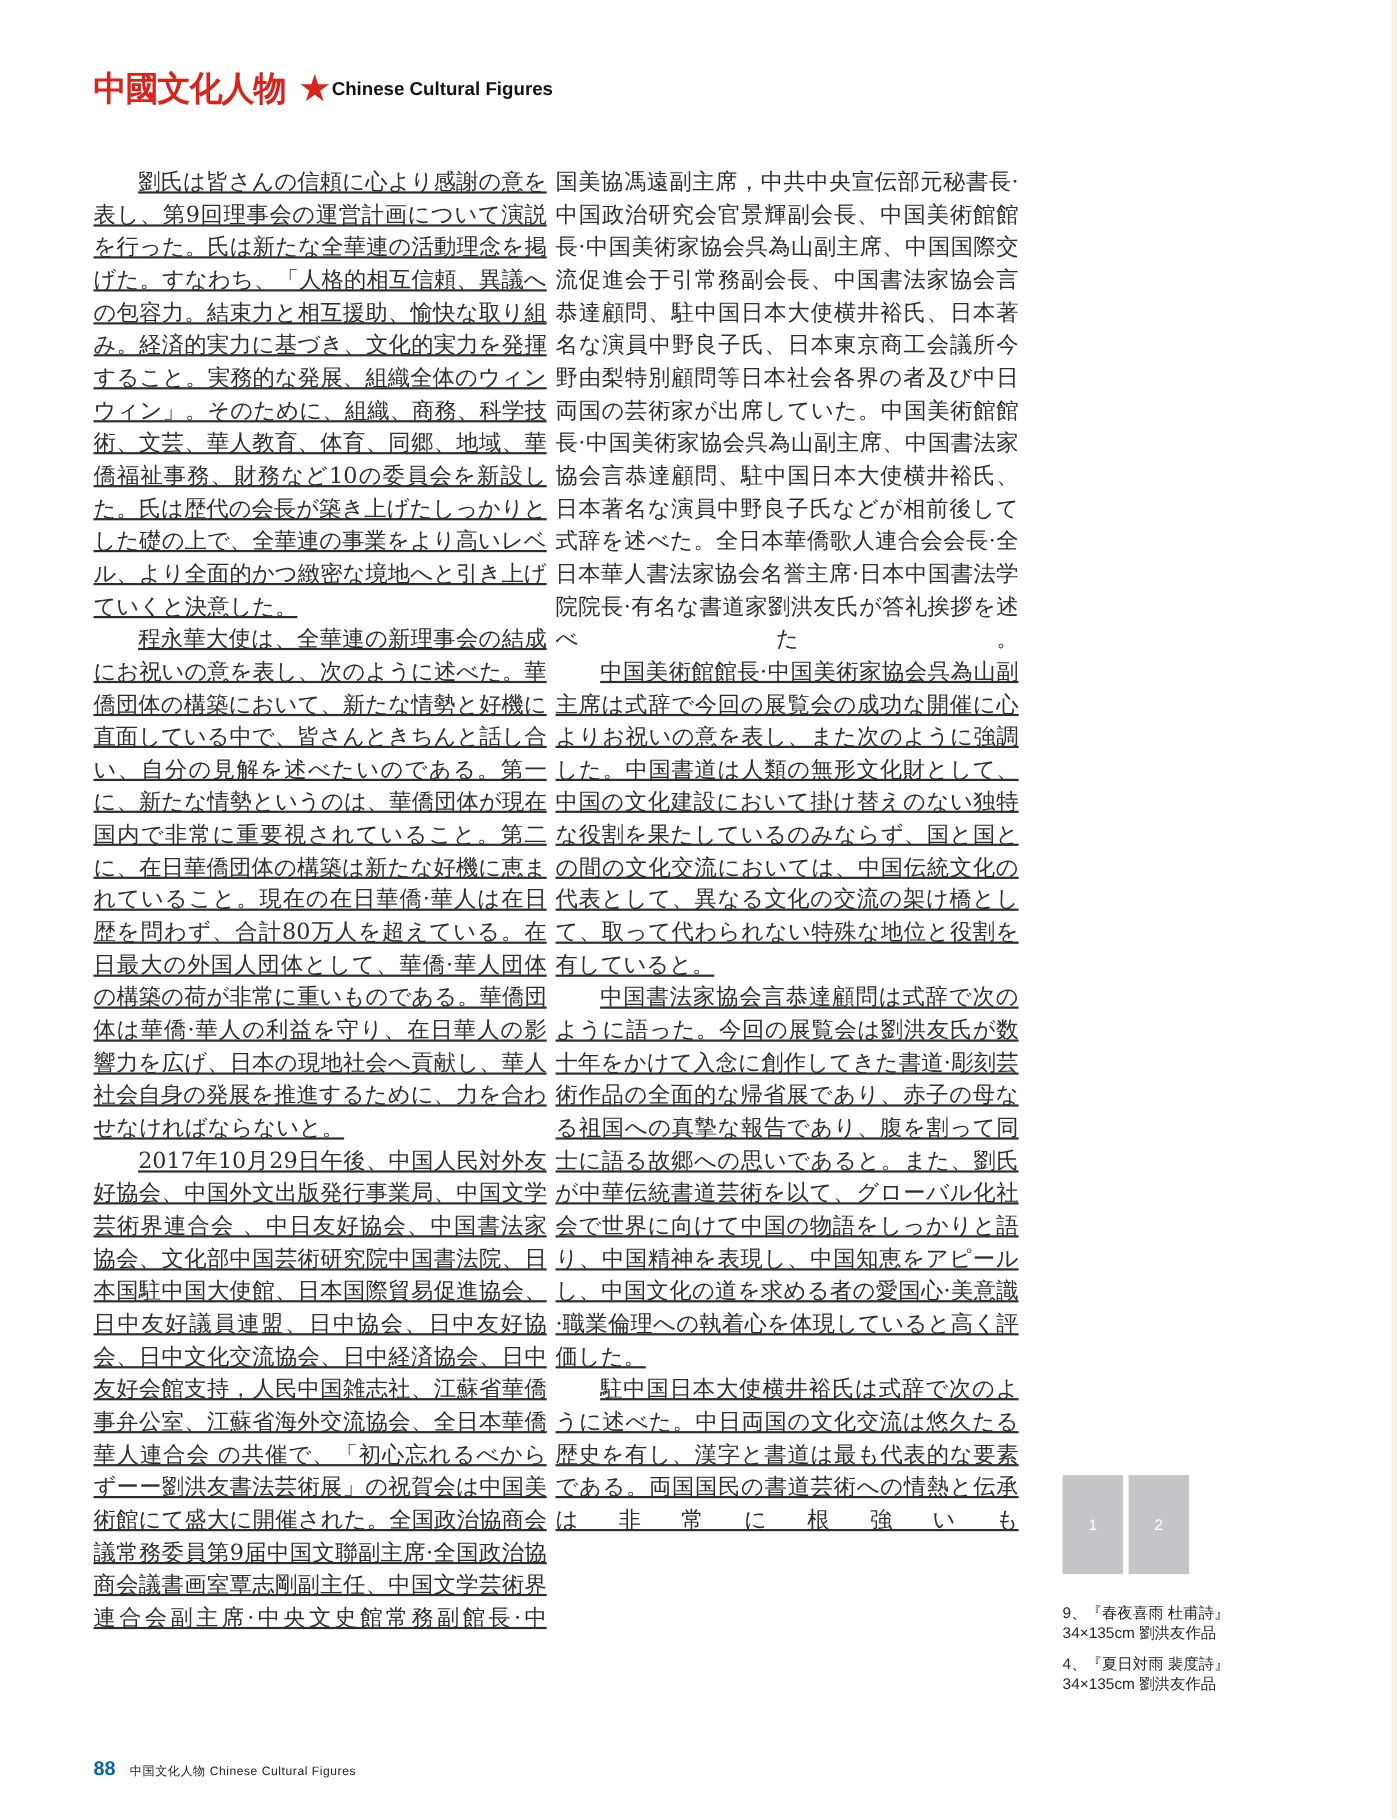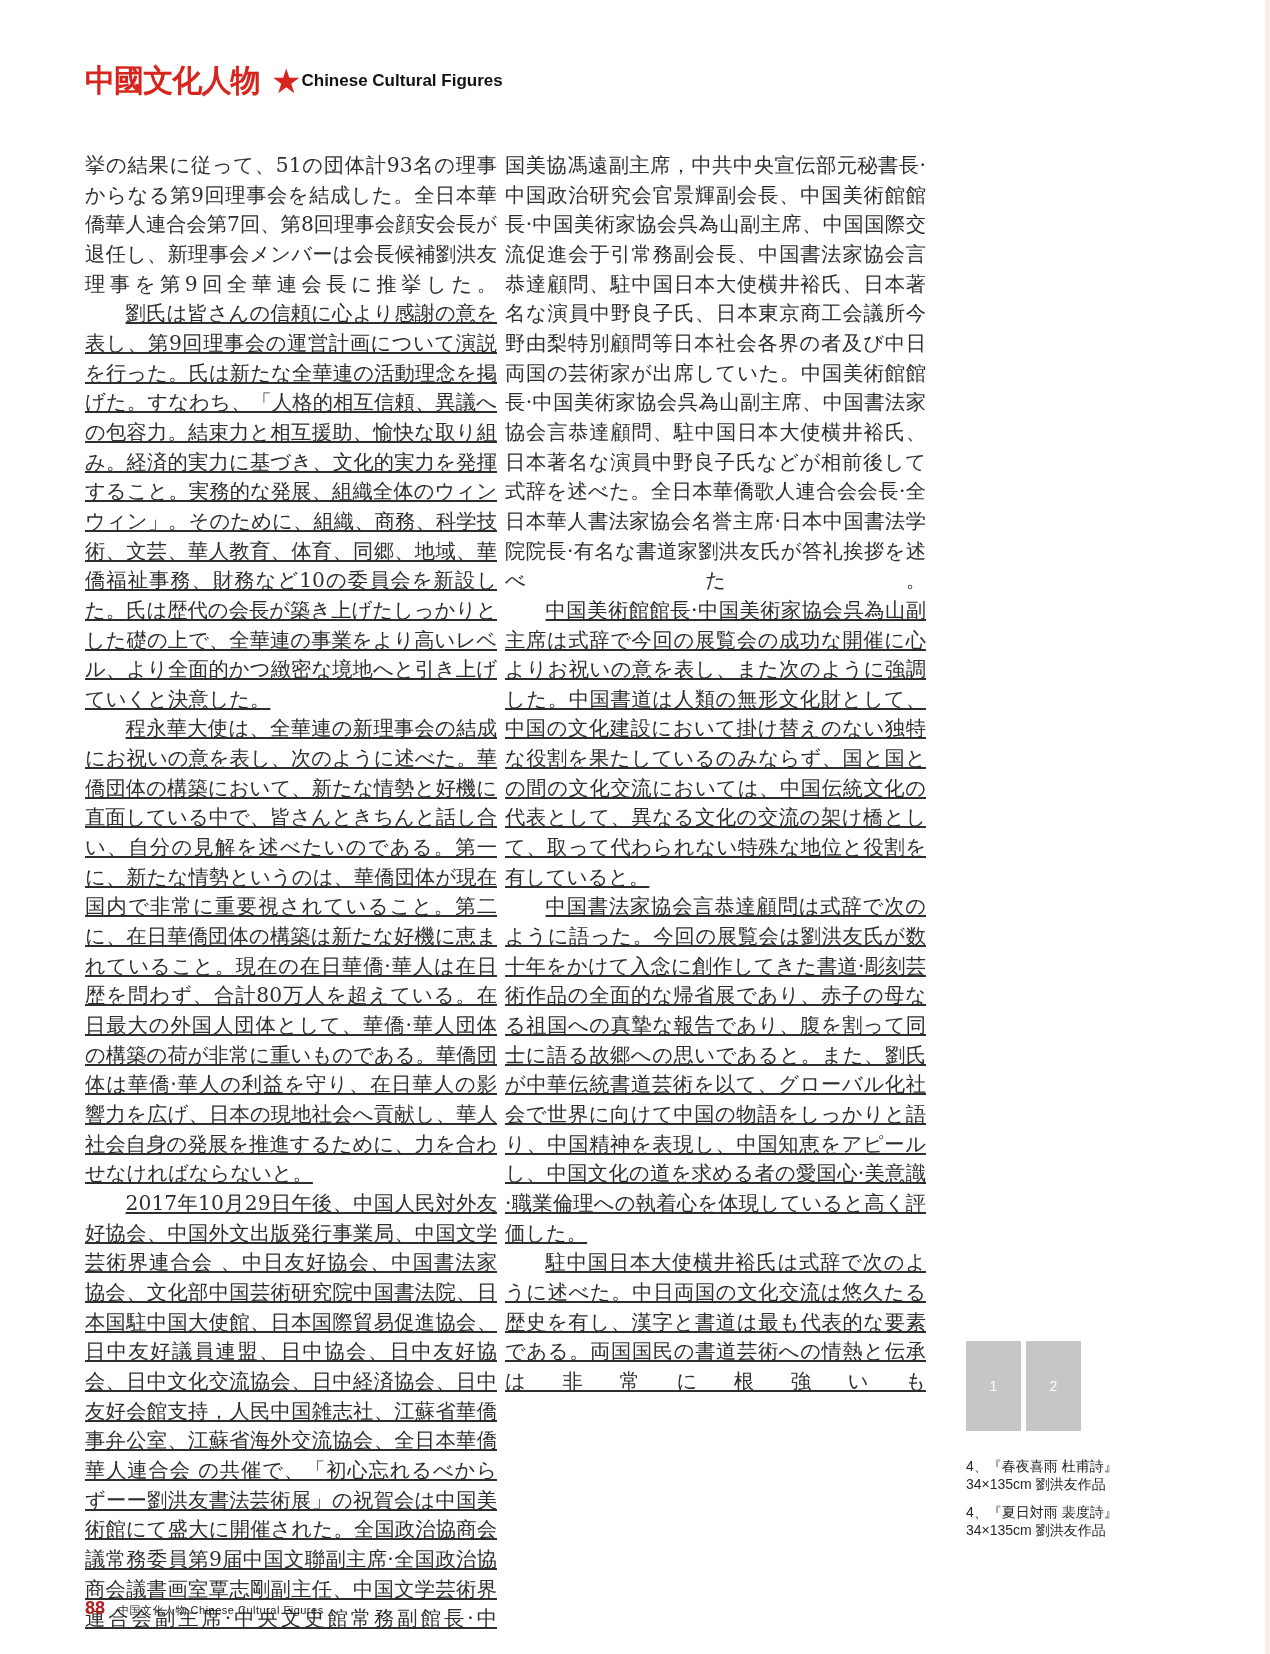--- a/index.html
+++ b/index.html
@@ -85,21 +85,21 @@
   
   .page-footer {
     position: absolute;
     left: 85px;
     top: 1598px;
     display: flex;
     align-items: baseline;
     font-family: "Liberation Sans", "DejaVu Sans", sans-serif;
     color: #222222;
   }
-  .pageno { font-weight: bold; font-size: 18px; margin-right: 13px; color: #b91c1c; }
+  .pageno { font-weight: bold; font-size: 18px; margin-right: 13px; color: #0369a1; }
   .footer-title { font-size: 11px; letter-spacing: 0.5px; }
   
   .edge {
     position: absolute;
     top: 0; right: 0;
     width: 5px; height: 100%;
     background: #f8f1e8;
   }
 </style>
 </head>
@@ -108,21 +108,20 @@
 <div class="page">
 
   <header class="masthead">
     <span class="logo-zh">中國文化人物</span>
     <span class="logo-star">★</span>
     <span class="logo-en">Chinese Cultural Figures</span>
   </header>
 
   <main>
     <section class="col col-left">
-      <p class="cont">挙の結果に従って、51の団体計93名の理事からなる第9回理事会を結成した。全日本華僑華人連合会第7回、第8回理事会顔安会長が退任し、新理事会メンバーは会長候補劉洪友理事を第9回全華連会長に推挙した。</p>
       <p class="ind">劉氏は皆さんの信頼に心より感謝の意を表し、第9回理事会の運営計画について演説を行った。氏は新たな全華連の活動理念を掲げた。すなわち、「人格的相互信頼、異議への包容力。結束力と相互援助、愉快な取り組み。経済的実力に基づき、文化的実力を発揮すること。実務的な発展、組織全体のウィンウィン」。そのために、組織、商務、科学技術、文芸、華人教育、体育、同郷、地域、華僑福祉事務、財務など10の委員会を新設した。氏は歴代の会長が築き上げたしっかりとした礎の上で、全華連の事業をより高いレベル、より全面的かつ緻密な境地へと引き上げていくと決意した。</p>
       <p class="ind">程永華大使は、全華連の新理事会の結成にお祝いの意を表し、次のように述べた。華僑団体の構築において、新たな情勢と好機に直面している中で、皆さんときちんと話し合い、自分の見解を述べたいのである。第一に、新たな情勢というのは、華僑団体が現在国内で非常に重要視されていること。第二に、在日華僑団体の構築は新たな好機に恵まれていること。現在の在日華僑·華人は在日歴を問わず、合計80万人を超えている。在日最大の外国人団体として、華僑·華人団体の構築の荷が非常に重いものである。華僑団体は華僑·華人の利益を守り、在日華人の影響力を広げ、日本の現地社会へ貢献し、華人社会自身の発展を推進するために、力を合わせなければならないと。</p>
       <p class="ind cont">2017年10月29日午後、中国人民対外友好協会、中国外文出版発行事業局、中国文学芸術界連合会 、中日友好協会、中国書法家協会、文化部中国芸術研究院中国書法院、日本国駐中国大使館、日本国際貿易促進協会、日中友好議員連盟、日中協会、日中友好協会、日中文化交流協会、日中経済協会、日中友好会館支持，人民中国雑志社、江蘇省華僑事弁公室、江蘇省海外交流協会、全日本華僑華人連合会 の共催で、「初心忘れるべからずーー劉洪友書法芸術展」の祝賀会は中国美術館にて盛大に開催された。全国政治協商会議常務委員第9届中国文聯副主席·全国政治協商会議書画室覃志剛副主任、中国文学芸術界連合会副主席·中央文史館常務副館長·中</p>
     </section>
 
     <section class="col col-right">
       <p class="cont">国美協馮遠副主席，中共中央宣伝部元秘書長·中国政治研究会官景輝副会長、中国美術館館長·中国美術家協会呉為山副主席、中国国際交流促進会于引常務副会長、中国書法家協会言恭達顧問、駐中国日本大使横井裕氏、日本著名な演員中野良子氏、日本東京商工会議所今野由梨特別顧問等日本社会各界の者及び中日両国の芸術家が出席していた。中国美術館館長·中国美術家協会呉為山副主席、中国書法家協会言恭達顧問、駐中国日本大使横井裕氏、日本著名な演員中野良子氏などが相前後して式辞を述べた。全日本華僑歌人連合会会長·全日本華人書法家協会名誉主席·日本中国書法学院院長·有名な書道家劉洪友氏が答礼挨拶を述べた。</p>
       <p class="ind">中国美術館館長·中国美術家協会呉為山副主席は式辞で今回の展覧会の成功な開催に心よりお祝いの意を表し、また次のように強調した。中国書道は人類の無形文化財として、中国の文化建設において掛け替えのない独特な役割を果たしているのみならず、国と国との間の文化交流においては、中国伝統文化の代表として、異なる文化の交流の架け橋として、取って代わられない特殊な地位と役割を有していると。</p>
       <p class="ind">中国書法家協会言恭達顧問は式辞で次のように語った。今回の展覧会は劉洪友氏が数十年をかけて入念に創作してきた書道·彫刻芸術作品の全面的な帰省展であり、赤子の母なる祖国への真摯な報告であり、腹を割って同士に語る故郷への思いであると。また、劉氏が中華伝統書道芸術を以て、グローバル化社会で世界に向けて中国の物語をしっかりと語り、中国精神を表現し、中国知恵をアピールし、中国文化の道を求める者の愛国心·美意識·職業倫理への執着心を体現していると高く評価した。</p>
       <p class="ind cont">駐中国日本大使横井裕氏は式辞で次のように述べた。中日両国の文化交流は悠久たる歴史を有し、漢字と書道は最も代表的な要素である。両国国民の書道芸術への情熱と伝承は非常に根強いも</p>
@@ -133,21 +132,21 @@
     <div class="thumbs">
       <div class="thumb">
         <span>1</span>
       </div>
       <div class="thumb">
         <span>2</span>
       </div>
     </div>
     <div class="captions">
       <div class="caption">
-        <div>4、『春夜喜雨 杜甫詩』</div>
+        <div>9、『春夜喜雨 杜甫詩』</div>
         <div>34×135cm 劉洪友作品</div>
       </div>
       <div class="caption">
         <div>4、『夏日対雨 裴度詩』</div>
         <div>34×135cm 劉洪友作品</div>
       </div>
     </div>
   </aside>
 
   <footer class="page-footer">

